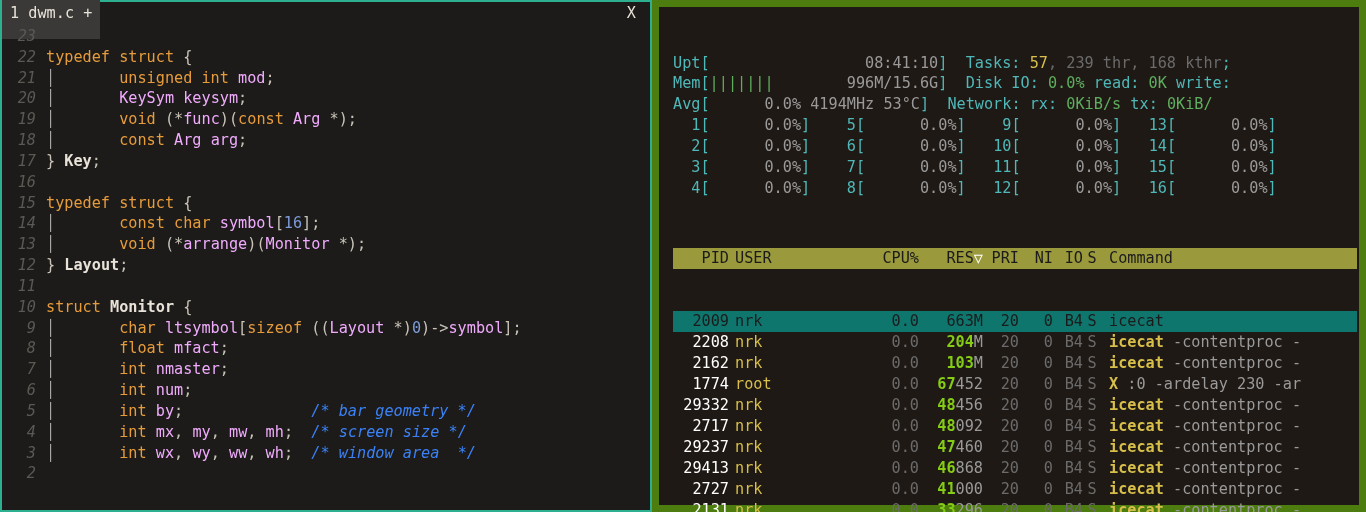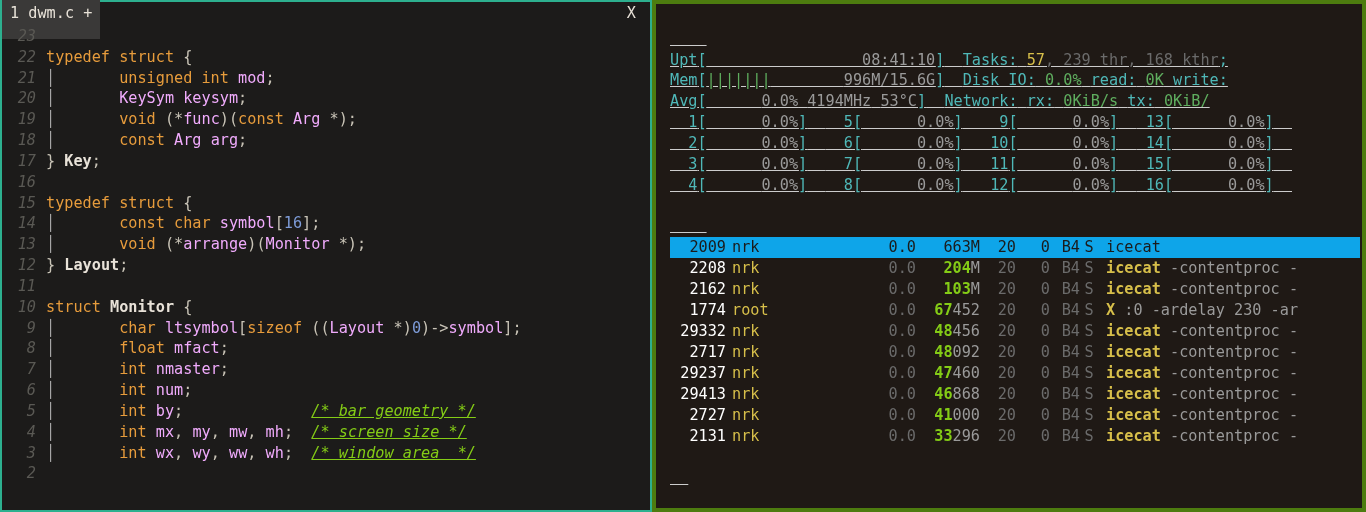--- a/index.html
+++ b/index.html
@@ -61,33 +61,32 @@
     }
     .code {
       flex: 1;
     }
     
     .kw   { color: #e79c3c; }
     .brc  { color: #c9c4b7; }
     .id   { color: #f0abfc; }
     .tag  { color: #e8e2d8; font-weight: bold; }
     .num  { color: #7e9cd8; }
-    .cmt  { color: #84cc16; font-style: italic; text-decoration: underline; }
+    .cmt  { color: #3b82f6; font-style: italic; }
     .punc { color: #c9c4b7; }
     .bar  { color: #a6a6a6; } 
 
     
     .htop-pane {
       flex: 1;
       height: 100%;
       background: #1f1915;
-      border: 4px solid #4d7c0f;
+      border: 7px solid #4d7c0f;
       padding: 4px 2px 0 14px;
       white-space: pre;
-      text-decoration: underline;
     }
     .meters {
       line-height: 1.37;
     }
     .lbl   { color: #4fb8b8; }
     .dim   { color: #6b6b6b; }
     .gray  { color: #9a9a9a; }
     .yellow{ color: #d7bf4a; }
     .green { color: #5fae5f; }
     .bracket { color: #4fb8b8; }
@@ -98,21 +97,21 @@
       color: #1b1b1b;
       padding: 0 0;
       height: 21px;
       line-height: 21px;
     }
     .proc-row {
       height: 21px;
       line-height: 21px;
     }
     .proc-row.sel {
-      background: #0ea5e9;
+      background: #0f766e;
       color: #1b1b1b;
     }
     .c-pid   { display:inline-block; width: 56px; text-align:right; }
     .c-user  { display:inline-block; width: 62px; padding-left:6px; text-align:left; }
     .c-gap1  { display:inline-block; width: 82px; }
     .c-cpu   { display:inline-block; width: 46px; text-align:right; }
     .c-res   { display:inline-block; width: 64px; text-align:right; }
     .c-pri   { display:inline-block; width: 36px; text-align:right; }
     .c-ni    { display:inline-block; width: 34px; text-align:right; }
     .c-io    { display:inline-block; width: 30px; text-align:right; }
@@ -157,16 +156,17 @@
 
   <div class="htop-pane">
     <div class="meters" id="meters"><span class="lbl">Upt</span><span class="bracket">[</span>                 <span class="gray">08:41:10</span><span class="bracket">]</span>  <span class="lbl">Tasks:</span> <span class="yellow">57</span><span class="dim">, 239 thr, 168 kthr</span><span class="lbl">;</span>
 <span class="lbl">Mem</span><span class="bracket">[</span><span class="green">|||||||</span>        <span class="gray">996M/15.6G</span><span class="bracket">]</span>  <span class="lbl">Disk IO:</span> <span class="green">0.0%</span> <span class="lbl">read:</span> <span class="green">0K</span> <span class="lbl">write:</span>
 <span class="lbl">Avg</span><span class="bracket">[</span>      <span class="gray">0.0%</span> <span class="gray">4194MHz</span> <span class="gray">53°C</span><span class="bracket">]</span>  <span class="lbl">Network:</span> <span class="lbl">rx:</span> <span class="green">0KiB/s</span> <span class="lbl">tx:</span> <span class="green">0KiB/</span>
 <span class="lbl">  1</span><span class="bracket">[</span>      <span class="gray">0.0%</span><span class="bracket">]</span>  <span class="lbl">  5</span><span class="bracket">[</span>      <span class="gray">0.0%</span><span class="bracket">]</span>  <span class="lbl">  9</span><span class="bracket">[</span>      <span class="gray">0.0%</span><span class="bracket">]</span>  <span class="lbl"> 13</span><span class="bracket">[</span>      <span class="gray">0.0%</span><span class="bracket">]</span>  
 <span class="lbl">  2</span><span class="bracket">[</span>      <span class="gray">0.0%</span><span class="bracket">]</span>  <span class="lbl">  6</span><span class="bracket">[</span>      <span class="gray">0.0%</span><span class="bracket">]</span>  <span class="lbl"> 10</span><span class="bracket">[</span>      <span class="gray">0.0%</span><span class="bracket">]</span>  <span class="lbl"> 14</span><span class="bracket">[</span>      <span class="gray">0.0%</span><span class="bracket">]</span>  
 <span class="lbl">  3</span><span class="bracket">[</span>      <span class="gray">0.0%</span><span class="bracket">]</span>  <span class="lbl">  7</span><span class="bracket">[</span>      <span class="gray">0.0%</span><span class="bracket">]</span>  <span class="lbl"> 11</span><span class="bracket">[</span>      <span class="gray">0.0%</span><span class="bracket">]</span>  <span class="lbl"> 15</span><span class="bracket">[</span>      <span class="gray">0.0%</span><span class="bracket">]</span>  
 <span class="lbl">  4</span><span class="bracket">[</span>      <span class="gray">0.0%</span><span class="bracket">]</span>  <span class="lbl">  8</span><span class="bracket">[</span>      <span class="gray">0.0%</span><span class="bracket">]</span>  <span class="lbl"> 12</span><span class="bracket">[</span>      <span class="gray">0.0%</span><span class="bracket">]</span>  <span class="lbl"> 16</span><span class="bracket">[</span>      <span class="gray">0.0%</span><span class="bracket">]</span>  
 </div>
+    <div class="proc-header" id="proc-header"><span class="c-pid">PID</span><span class="c-user">USER</span><span class="c-gap1"></span><span class="c-cpu">CPU%</span><span class="c-res">RES<span class="sort-arrow">▽</span></span><span class="c-pri">PRI</span><span class="c-ni">NI</span><span class="c-io">IO</span><span class="c-s">S</span><span class="c-cmd">Command</span></div>
     <div id="proc-list"><div class="proc-row sel"><span class="c-pid">2009</span><span class="c-user">nrk</span><span class="c-gap1"></span><span class="c-cpu">0.0</span><span class="c-res"><span class="resb">663</span><span class="resd">M</span></span><span class="c-pri">20</span><span class="c-ni">0</span><span class="c-io">B4</span><span class="c-s">S</span><span class="c-cmd"><span class="cmdprog">icecat</span><span class="cmdargs"></span></span></div><div class="proc-row"><span class="c-pid">2208</span><span class="c-user">nrk</span><span class="c-gap1"></span><span class="c-cpu">0.0</span><span class="c-res"><span class="resb">204</span><span class="resd">M</span></span><span class="c-pri">20</span><span class="c-ni">0</span><span class="c-io">B4</span><span class="c-s">S</span><span class="c-cmd"><span class="cmdprog">icecat</span><span class="cmdargs"> -contentproc -</span></span></div><div class="proc-row"><span class="c-pid">2162</span><span class="c-user">nrk</span><span class="c-gap1"></span><span class="c-cpu">0.0</span><span class="c-res"><span class="resb">103</span><span class="resd">M</span></span><span class="c-pri">20</span><span class="c-ni">0</span><span class="c-io">B4</span><span class="c-s">S</span><span class="c-cmd"><span class="cmdprog">icecat</span><span class="cmdargs"> -contentproc -</span></span></div><div class="proc-row"><span class="c-pid">1774</span><span class="c-user root">root</span><span class="c-gap1"></span><span class="c-cpu">0.0</span><span class="c-res"><span class="resb">67</span><span class="resd">452</span></span><span class="c-pri">20</span><span class="c-ni">0</span><span class="c-io">B4</span><span class="c-s">S</span><span class="c-cmd"><span class="cmdprog">X</span><span class="cmdargs"> :0 -ardelay 230 -ar</span></span></div><div class="proc-row"><span class="c-pid">29332</span><span class="c-user">nrk</span><span class="c-gap1"></span><span class="c-cpu">0.0</span><span class="c-res"><span class="resb">48</span><span class="resd">456</span></span><span class="c-pri">20</span><span class="c-ni">0</span><span class="c-io">B4</span><span class="c-s">S</span><span class="c-cmd"><span class="cmdprog">icecat</span><span class="cmdargs"> -contentproc -</span></span></div><div class="proc-row"><span class="c-pid">2717</span><span class="c-user">nrk</span><span class="c-gap1"></span><span class="c-cpu">0.0</span><span class="c-res"><span class="resb">48</span><span class="resd">092</span></span><span class="c-pri">20</span><span class="c-ni">0</span><span class="c-io">B4</span><span class="c-s">S</span><span class="c-cmd"><span class="cmdprog">icecat</span><span class="cmdargs"> -contentproc -</span></span></div><div class="proc-row"><span class="c-pid">29237</span><span class="c-user">nrk</span><span class="c-gap1"></span><span class="c-cpu">0.0</span><span class="c-res"><span class="resb">47</span><span class="resd">460</span></span><span class="c-pri">20</span><span class="c-ni">0</span><span class="c-io">B4</span><span class="c-s">S</span><span class="c-cmd"><span class="cmdprog">icecat</span><span class="cmdargs"> -contentproc -</span></span></div><div class="proc-row"><span class="c-pid">29413</span><span class="c-user">nrk</span><span class="c-gap1"></span><span class="c-cpu">0.0</span><span class="c-res"><span class="resb">46</span><span class="resd">868</span></span><span class="c-pri">20</span><span class="c-ni">0</span><span class="c-io">B4</span><span class="c-s">S</span><span class="c-cmd"><span class="cmdprog">icecat</span><span class="cmdargs"> -contentproc -</span></span></div><div class="proc-row"><span class="c-pid">2727</span><span class="c-user">nrk</span><span class="c-gap1"></span><span class="c-cpu">0.0</span><span class="c-res"><span class="resb">41</span><span class="resd">000</span></span><span class="c-pri">20</span><span class="c-ni">0</span><span class="c-io">B4</span><span class="c-s">S</span><span class="c-cmd"><span class="cmdprog">icecat</span><span class="cmdargs"> -contentproc -</span></span></div><div class="proc-row"><span class="c-pid">2131</span><span class="c-user">nrk</span><span class="c-gap1"></span><span class="c-cpu">0.0</span><span class="c-res"><span class="resb">33</span><span class="resd">296</span></span><span class="c-pri">20</span><span class="c-ni">0</span><span class="c-io">B4</span><span class="c-s">S</span><span class="c-cmd"><span class="cmdprog">icecat</span><span class="cmdargs"> -contentproc -</span></span></div></div>
   </div>
 
 </div>
 
 </body></html>

